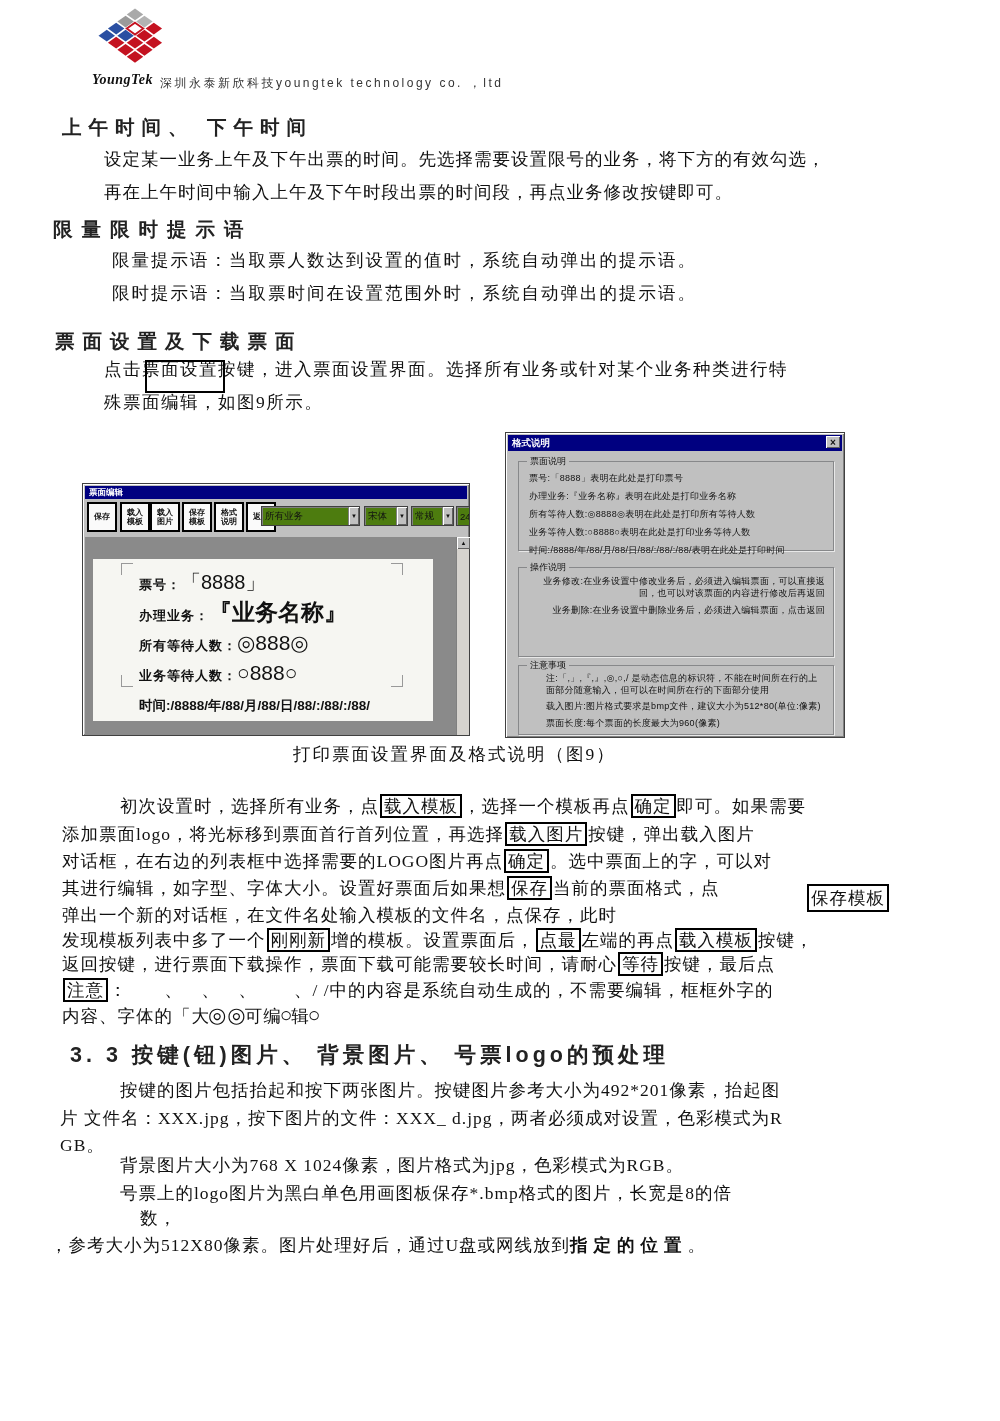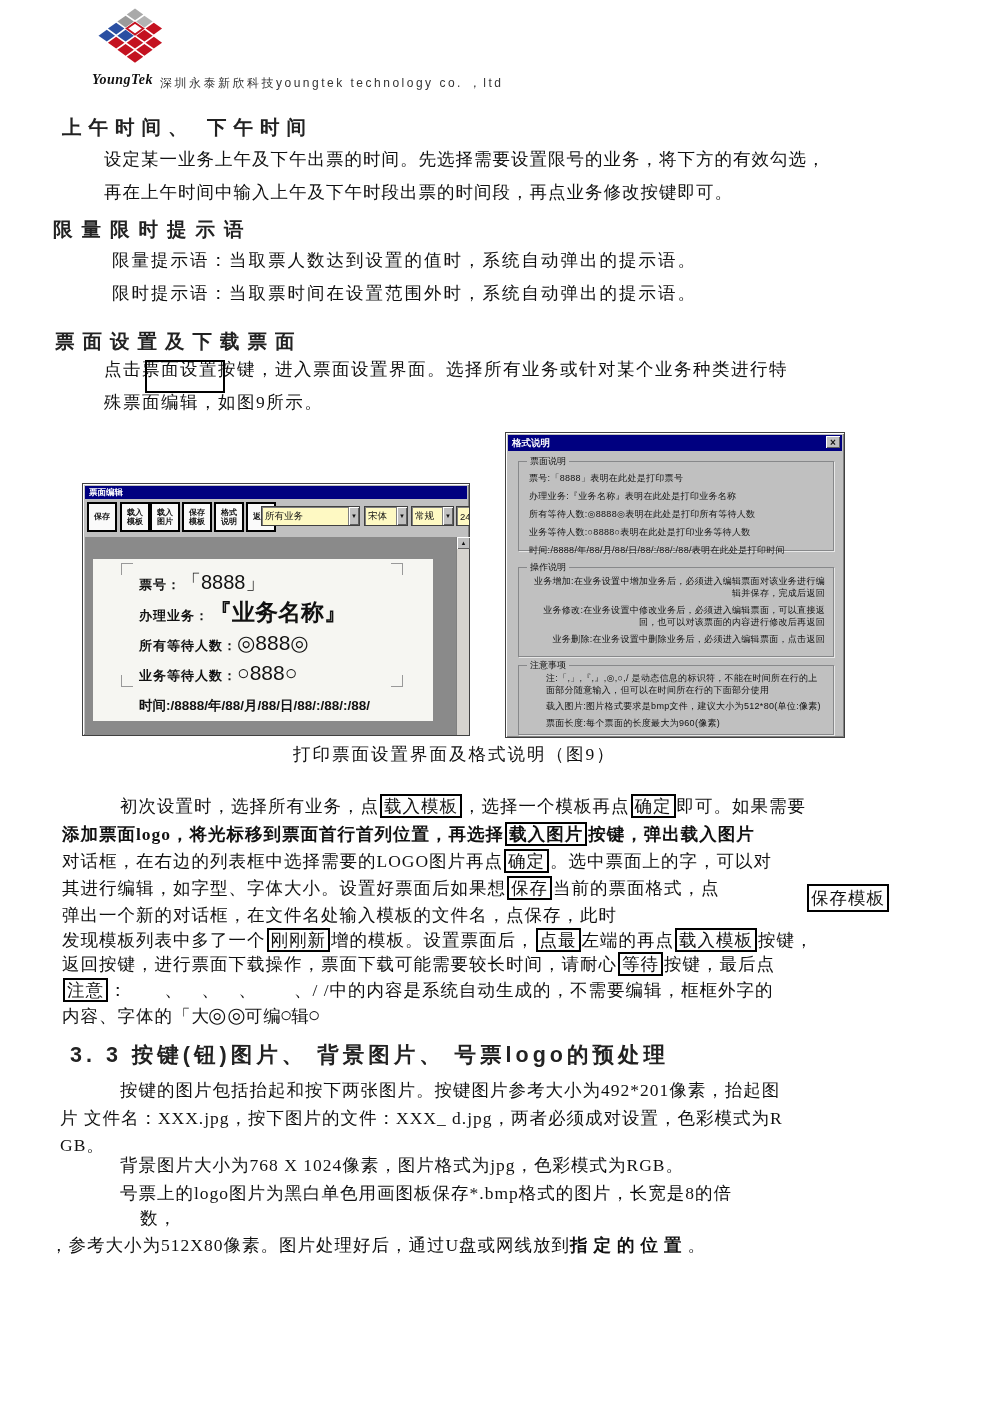--- a/index.html
+++ b/index.html
@@ -18,21 +18,21 @@
 
   
   .win { position:absolute; background:#c0c0c0; border:1px solid #404040;
          box-shadow: inset 1px 1px 0 #fff, inset -1px -1px 0 #808080;
          font-family:"Liberation Sans","DejaVu Sans",sans-serif; }
   .tbar { position:absolute; left:2px; right:2px; top:2px; background:#000080; color:#fff;
           font-weight:bold; display:flex; align-items:center; padding-left:4px; }
   .tbtn { position:absolute; width:30px; height:30px; background:#fafafa; border:2px solid #000;
           font-size:8px; font-weight:bold; line-height:1.15; white-space:pre-line;
           display:flex; align-items:center; justify-content:center; text-align:center; }
-  .combo { position:absolute; height:20px; background:#fef9c3; border:1px solid #404040;
+  .combo { position:absolute; height:20px; background:#4d7c0f; border:1px solid #404040;
            box-shadow: inset 1px 1px 0 #808080; display:flex; align-items:center; }
   .combo .ctext { flex:1; font-size:9.5px; padding-left:3px; overflow:hidden; }
   .carrow { width:11px; height:100%; background:#c0c0c0; border-left:1px solid #808080;
             box-shadow: inset 1px 1px 0 #fff, inset -1px -1px 0 #606060;
             font-size:6px; display:flex; align-items:center; justify-content:center; }
   .gbox { position:absolute; border:1px solid #87888a; box-shadow:1px 1px 0 #e8e8e8; }
   .gcap { position:absolute; top:-7px; left:8px; background:#c0c0c0; font-size:9px; padding:0 3px; }
   .gline { position:absolute; left:10px; font-size:9px; white-space:nowrap; letter-spacing:0.3px; }
   .gitem { font-size:9px; line-height:11.5px; margin-bottom:6px; letter-spacing:0.3px; }
   .mark { position:absolute; width:12px; height:12px; }
@@ -147,37 +147,36 @@
       <span class="gcap">票面说明</span>
       <div class="gline" style="top:10px;">票号:「8888」表明在此处是打印票号</div>
       <div class="gline" style="top:28px;">办理业务:『业务名称』表明在此处是打印业务名称</div>
       <div class="gline" style="top:46px;">所有等待人数:◎8888◎表明在此处是打印所有等待人数</div>
       <div class="gline" style="top:64px;">业务等待人数:○8888○表明在此处是打印业务等待人数</div>
       <div class="gline" style="top:82px;">时间:/8888/年/88/月/88/日/88/:/88/:/88/表明在此处是打印时间</div>
     </div>
 
     <div class="gbox" style="left:12px;top:134px;width:316px;height:90px;padding:8px 8px 0 10px;text-align:right;">
       <span class="gcap">操作说明</span>
-      <div class="gitem">业务增加:在业务设置中增加业务后，必须进入编辑票面对该业务进行编辑并保存，完成后返回</div>
       <div class="gitem">业务修改:在业务设置中修改业务后，必须进入编辑票面，可以直接返回，也可以对该票面的内容进行修改后再返回</div>
       <div class="gitem">业务删除:在业务设置中删除业务后，必须进入编辑票面，点击返回</div>
     </div>
 
     <div class="gbox" style="left:12px;top:232px;width:316px;height:70px;padding:7px 8px 0 27px;">
       <span class="gcap">注意事项</span>
       <div class="gitem" style="margin-bottom:5px;">注:「,」,『,』,◎,○,/ 是动态信息的标识符，不能在时间所在行的上面部分随意输入，但可以在时间所在行的下面部分使用</div>
       <div class="gitem" style="margin-bottom:5px;">载入图片:图片格式要求是bmp文件，建议大小为512*80(单位:像素)</div>
       <div class="gitem">票面长度:每个票面的长度最大为960(像素)</div>
     </div>
   </div>
 
   <div class="t" style="left:293px;top:742px;letter-spacing:2px;">打印票面设置界面及格式说明（图9）</div>
 
   <div class="t" style="left:120px;top:794px;"><span>初次设置时，选择所有业务，点</span><span class="wbox">载入模板</span><span>，选择一个模板再点</span><span class="wbox">确定</span><span>即可。如果需要</span></div>
-  <div class="t" style="left:62px;top:822px;font-weight:bold;"><span>添加票面logo，将光标移到票面首行首列位置，再选择</span><span class="wbox">载入图片</span><span>按键，弹出载入图片</span></div>
+  <div class="t" style="left:62px;top:822px;"><span>添加票面logo，将光标移到票面首行首列位置，再选择</span><span class="wbox">载入图片</span><span>按键，弹出载入图片</span></div>
   <div class="t" style="left:62px;top:849px;"><span>对话框，在右边的列表框中选择需要的LOGO图片再点</span><span class="wbox">确定</span><span>。选中票面上的字，可以对</span></div>
   <div class="t" style="left:62px;top:876px;"><span>其进行编辑，如字型、字体大小。设置好票面后如果想</span><span class="wbox">保存</span><span>当前的票面格式，点</span><span style="display: inline-block; width: 112px;"></span><span>，</span></div>
   <div class="t" style="left:62px;top:903px;"><span>弹出一个新的对话框，在文件名处输入模板的文件名，点保存，此时</span></div>
   <div class="t" style="left:62px;top:928px;"><span>发现模板列表中多了一个</span><span class="wbox">刚刚新</span><span>增的模板。设置票面后，</span><span class="wbox">点最</span><span>左端的再点</span><span class="wbox">载入模板</span><span>按键，</span></div>
   <div class="t" style="left:62px;top:952px;"><span>返回按键，进行票面下载操作，票面下载可能需要较长时间，请耐心</span><span class="wbox">等待</span><span>按键，最后点</span></div>
   <div class="t" style="left:62px;top:978px;"><span class="wbox">注意</span><span>：　　、　、　、　　、/ /中的内容是系统自动生成的，不需要编辑，框框外字的</span></div>
   <div class="t" style="left:62px;top:1003px;"><span>内容、字体的</span><span>「</span><span>大</span><span class="gg">◎◎</span><span>可</span><span>编</span><span class="gg">○</span><span>辑</span><span class="gg">○</span></div>
   <div class="t wbox" style="left:806px;top:884px;">保存模板</div>
 
   <div class="hd" style="left:70px;top:1040px;font-size:21.5px;letter-spacing:4px;">3. 3 按键(钮)图片、 背景图片、 号票logo的预处理</div>

